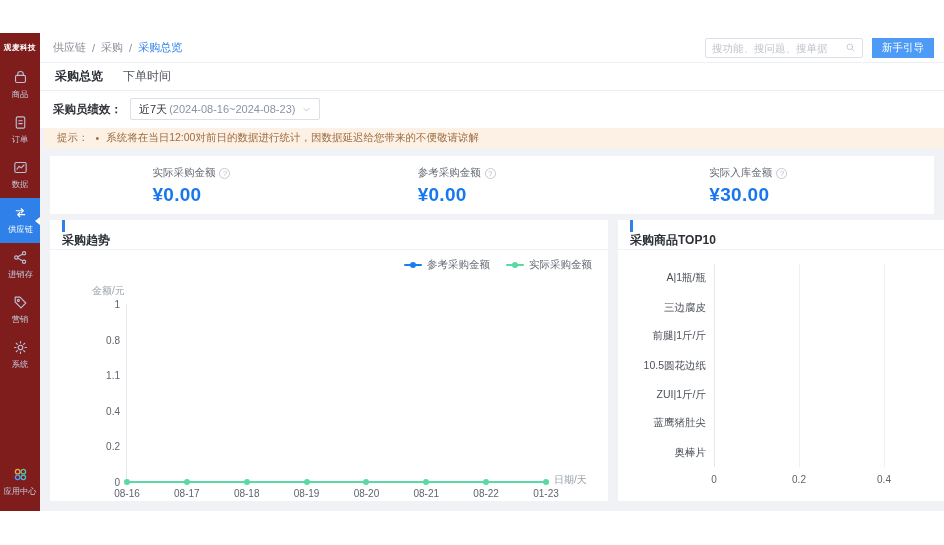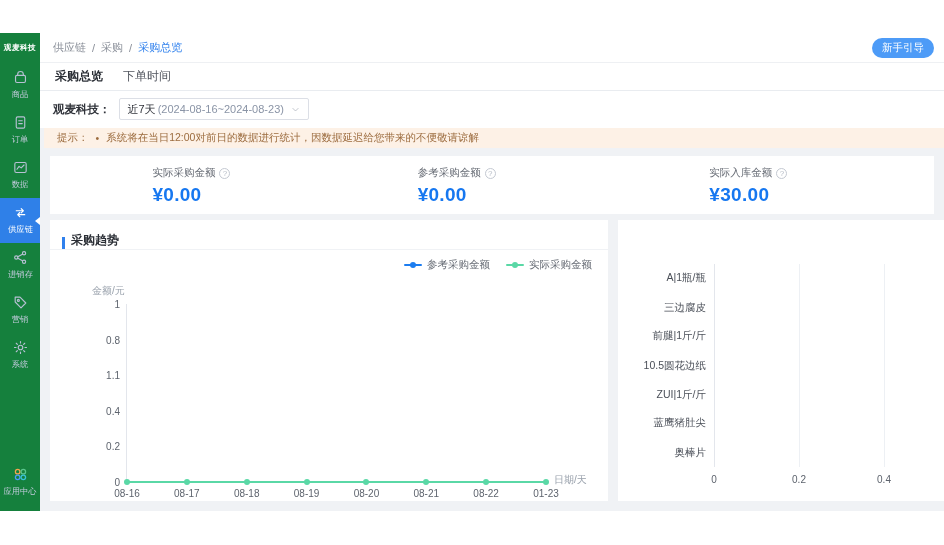--- a/index.html
+++ b/index.html
@@ -1,21 +1,21 @@
 <!DOCTYPE html>
 <html><head>
 <meta charset="utf-8">
 <style>
   * { margin:0; padding:0; box-sizing:border-box; }
   body { background:#fff; font-family:"Liberation Sans","DejaVu Sans",sans-serif; }
   .screen { position:relative; width:944px; height:545px; background:#fff; overflow:hidden; }
   .app { position:absolute; top:33px; left:0; width:944px; height:478px; display:flex; background:#f0f2f5; overflow:hidden; }
 
   
-  .sidebar { width:40px; flex:none; background:#15803d; display:flex; flex-direction:column; align-items:center; }
+  .sidebar { width:40px; flex:none; background:#7f1d1d; display:flex; flex-direction:column; align-items:center; }
   .logo { margin:9px 0 10px; font-size:8px; font-weight:bold; color:#fff; letter-spacing:.5px; white-space:nowrap; transform:scale(.95); }
   .side-item { position:relative; width:40px; padding:6px 0 7px; display:flex; flex-direction:column; align-items:center; gap:2px; cursor:pointer; }
   .side-item svg { width:17px; height:17px; stroke:#b7c0d4; fill:none; stroke-width:1.6; stroke-linecap:round; stroke-linejoin:round; }
   .side-item .lbl { font-size:9px; color:#c3cbdd; white-space:nowrap; transform:scale(.92); }
   .side-item.active { background:#2f80e8; }
   .side-item.active svg { stroke:#fff; }
   .side-item.active .lbl { color:#fff; }
   .notch { position:absolute; right:0; top:50%; transform:translateY(-50%); width:0; height:0;
            border-top:4px solid transparent; border-bottom:4px solid transparent; border-right:5px solid #ffffff; }
   .app-center { margin-top:auto; margin-bottom:6px; }
@@ -25,21 +25,21 @@
   .main { flex:1; min-width:0; display:flex; flex-direction:column; overflow:hidden; }
 
   .topbar { flex:none; height:30px; background:#fff; border-bottom:1px solid #eef0f3; display:flex; align-items:center; padding:0 10px 0 13px; }
   .breadcrumb { display:flex; align-items:center; gap:6px; font-size:11px; color:#8a8f99; }
   .crumb.current { color:#2f80ed; }
   .topbar-right { margin-left:auto; display:flex; align-items:center; gap:9px; }
   .searchbox { width:158px; height:20px; border:1px solid #dcdfe6; border-radius:2px; background:#fff; display:flex; align-items:center; padding:0 6px; }
   .searchbox input { flex:1; min-width:0; border:none; outline:none; background:transparent; font-size:10.5px; color:#333; font-family:inherit; }
   .searchbox input::placeholder { color:#c0c4cc; }
   .searchbox svg { width:11px; height:11px; stroke:#b4b9c2; fill:none; stroke-width:1.6; stroke-linecap:round; flex:none; }
-  .guide-btn { height:20px; padding:0 10px; border:none; border-radius:10px; background:#4d9bf7; color:#fff; font-size:10.5px; font-family:inherit; cursor:pointer; white-space:nowrap; }
+  .guide-btn { height:20px; padding:0 10px; border:none; border-radius:0; background:#4d9bf7; color:#fff; font-size:10.5px; font-family:inherit; cursor:pointer; white-space:nowrap; }
 
   .tabsbar { flex:none; height:28px; background:#fff; border-bottom:1px solid #e9ecf0; display:flex; align-items:center; gap:20px; padding:0 15px; }
   .tab { font-size:12px; color:#51555e; cursor:pointer; }
   .tab.active { color:#2b2f36; font-weight:bold; }
 
   .filterbar { flex:none; background:#fff; padding:7px 13px 8px; display:flex; align-items:center; gap:8px; }
   .filter-label { font-size:11.5px; color:#30333a; font-weight:bold; }
   .select { height:22px; border:1px solid #dcdfe6; border-radius:2px; background:#fff; display:flex; align-items:center; gap:7px; padding:0 8px; font-size:11px; cursor:pointer; }
   .select .v-main { color:#30333a; }
   .select .v-range { color:#8a94a6; margin-left:-5px; }
@@ -49,21 +49,21 @@
   .alertbar .pfx { font-weight:normal; }
 
   .stats { flex:none; position:relative; height:58px; margin:8px 10px 6px; background:#fff; }
   .stat { position:absolute; top:10px; transform:translateX(-50%); }
   .stat .s-label { display:flex; align-items:center; gap:4px; font-size:10.5px; color:#666b74; }
   .help { width:11px; height:11px; border:1px solid #c4c9d2; border-radius:50%; color:#b6bcc7; font-size:8px; line-height:9px; text-align:center; display:inline-block; }
   .stat .s-value { margin-top:4px; font-size:19px; font-weight:bold; color:#1677f0; letter-spacing:.3px; }
 
   .charts { flex:1; min-height:0; display:flex; gap:10px; margin:0 0 10px 10px; }
   .panel { position:relative; background:#fff; }
-  .panel-head { display:flex; align-items:flex-end; height:30px; padding:0 12px; border-bottom:1px solid #f0f2f5; }
+  .panel-head { display:flex; align-items:flex-start; height:30px; padding:0 12px; border-bottom:1px solid #f0f2f5;flex-direction:column; }
   .title-bar { width:3px; height:12px; background:#2f80ed; margin-right:6px; flex:none; }
   .panel-title { font-size:12px; font-weight:bold; color:#2b2f36; }
 
   
   .panel.trend { width:558px; flex:none; }
   .legend { position:absolute; top:38px; right:16px; display:flex; gap:16px; }
   .legend-item { display:flex; align-items:center; gap:5px; font-size:10.5px; color:#666b74; cursor:pointer; }
   .lg-marker { position:relative; width:18px; height:8px; }
   .lg-line { position:absolute; left:0; top:3px; width:18px; height:2px; border-radius:1px; }
   .lg-dot { position:absolute; left:6px; top:1px; width:6px; height:6px; border-radius:50%; }
@@ -170,31 +170,38 @@
 
       <div class="topbar">
         <div class="breadcrumb">
           <span class="crumb">供应链</span>
           <span class="sep">/</span>
           <span class="crumb">采购</span>
           <span class="sep">/</span>
           <span class="crumb current">采购总览</span>
         </div>
         <div class="topbar-right">
+          <div class="searchbox">
+            <input type="text" placeholder="搜功能、搜问题、搜单据" style="">
+            <svg viewBox="0 0 24 24">
+                <circle cx="10.5" cy="10.5" r="6"></circle>
+                <path d="M15 15l5 5"></path>
+              </svg>
+          </div>
           <button class="guide-btn">新手引导</button>
         </div>
       </div>
 
       <div class="tabsbar">
         <span class="tab active">采购总览</span>
         <span class="tab">下单时间</span>
       </div>
 
       <div class="filterbar">
-        <span class="filter-label">观麦科技：</span>
+        <span class="filter-label">采购员绩效：</span>
         <div class="select">
           <span class="v-main">近7天</span>
           <span class="v-range">(2024-08-16~2024-08-23)</span>
           <svg viewBox="0 0 24 24">
               <polyline points="5,9 12,16 19,9"></polyline>
             </svg>
         </div>
       </div>
 
       <div class="alertbar">
@@ -278,20 +285,24 @@
               <span class="xtick" style="left:71.4286%">08-21</span>
               <span class="xtick" style="left:85.7143%">08-22</span>
               <span class="xtick" style="left:100%">01-23</span>
 
               <span class="x-unit">日期/天</span>
             </div>
           </div>
         </div>
 
         <div class="panel top10">
+          <div class="panel-head">
+            <span class="title-bar"></span>
+            <span class="panel-title">采购商品TOP10</span>
+          </div>
           <div class="h-plot">
             <span class="cat" style="top:7.14%">A|1瓶/瓶</span>
             <span class="cat" style="top:21.43%">三边腐皮</span>
             <span class="cat" style="top:35.71%">前腿|1斤/斤</span>
             <span class="cat" style="top:50%">10.5圆花边纸</span>
             <span class="cat" style="top:64.29%">ZUI|1斤/斤</span>
             <span class="cat" style="top:78.57%">蓝鹰猪肚尖</span>
             <span class="cat" style="top:92.86%">奥棒片</span>
 
             <div class="grid-area">

